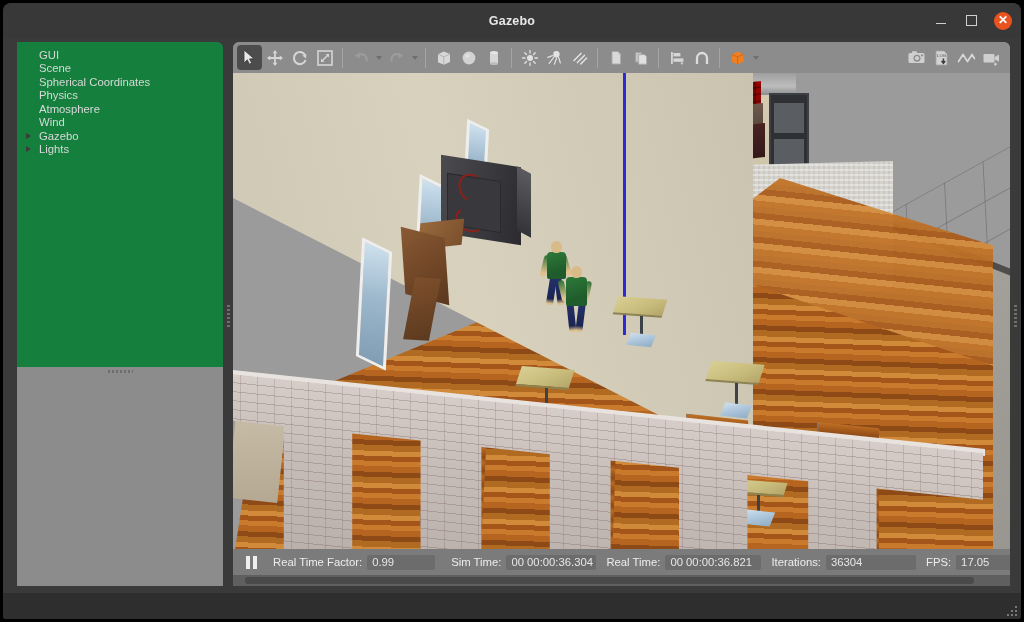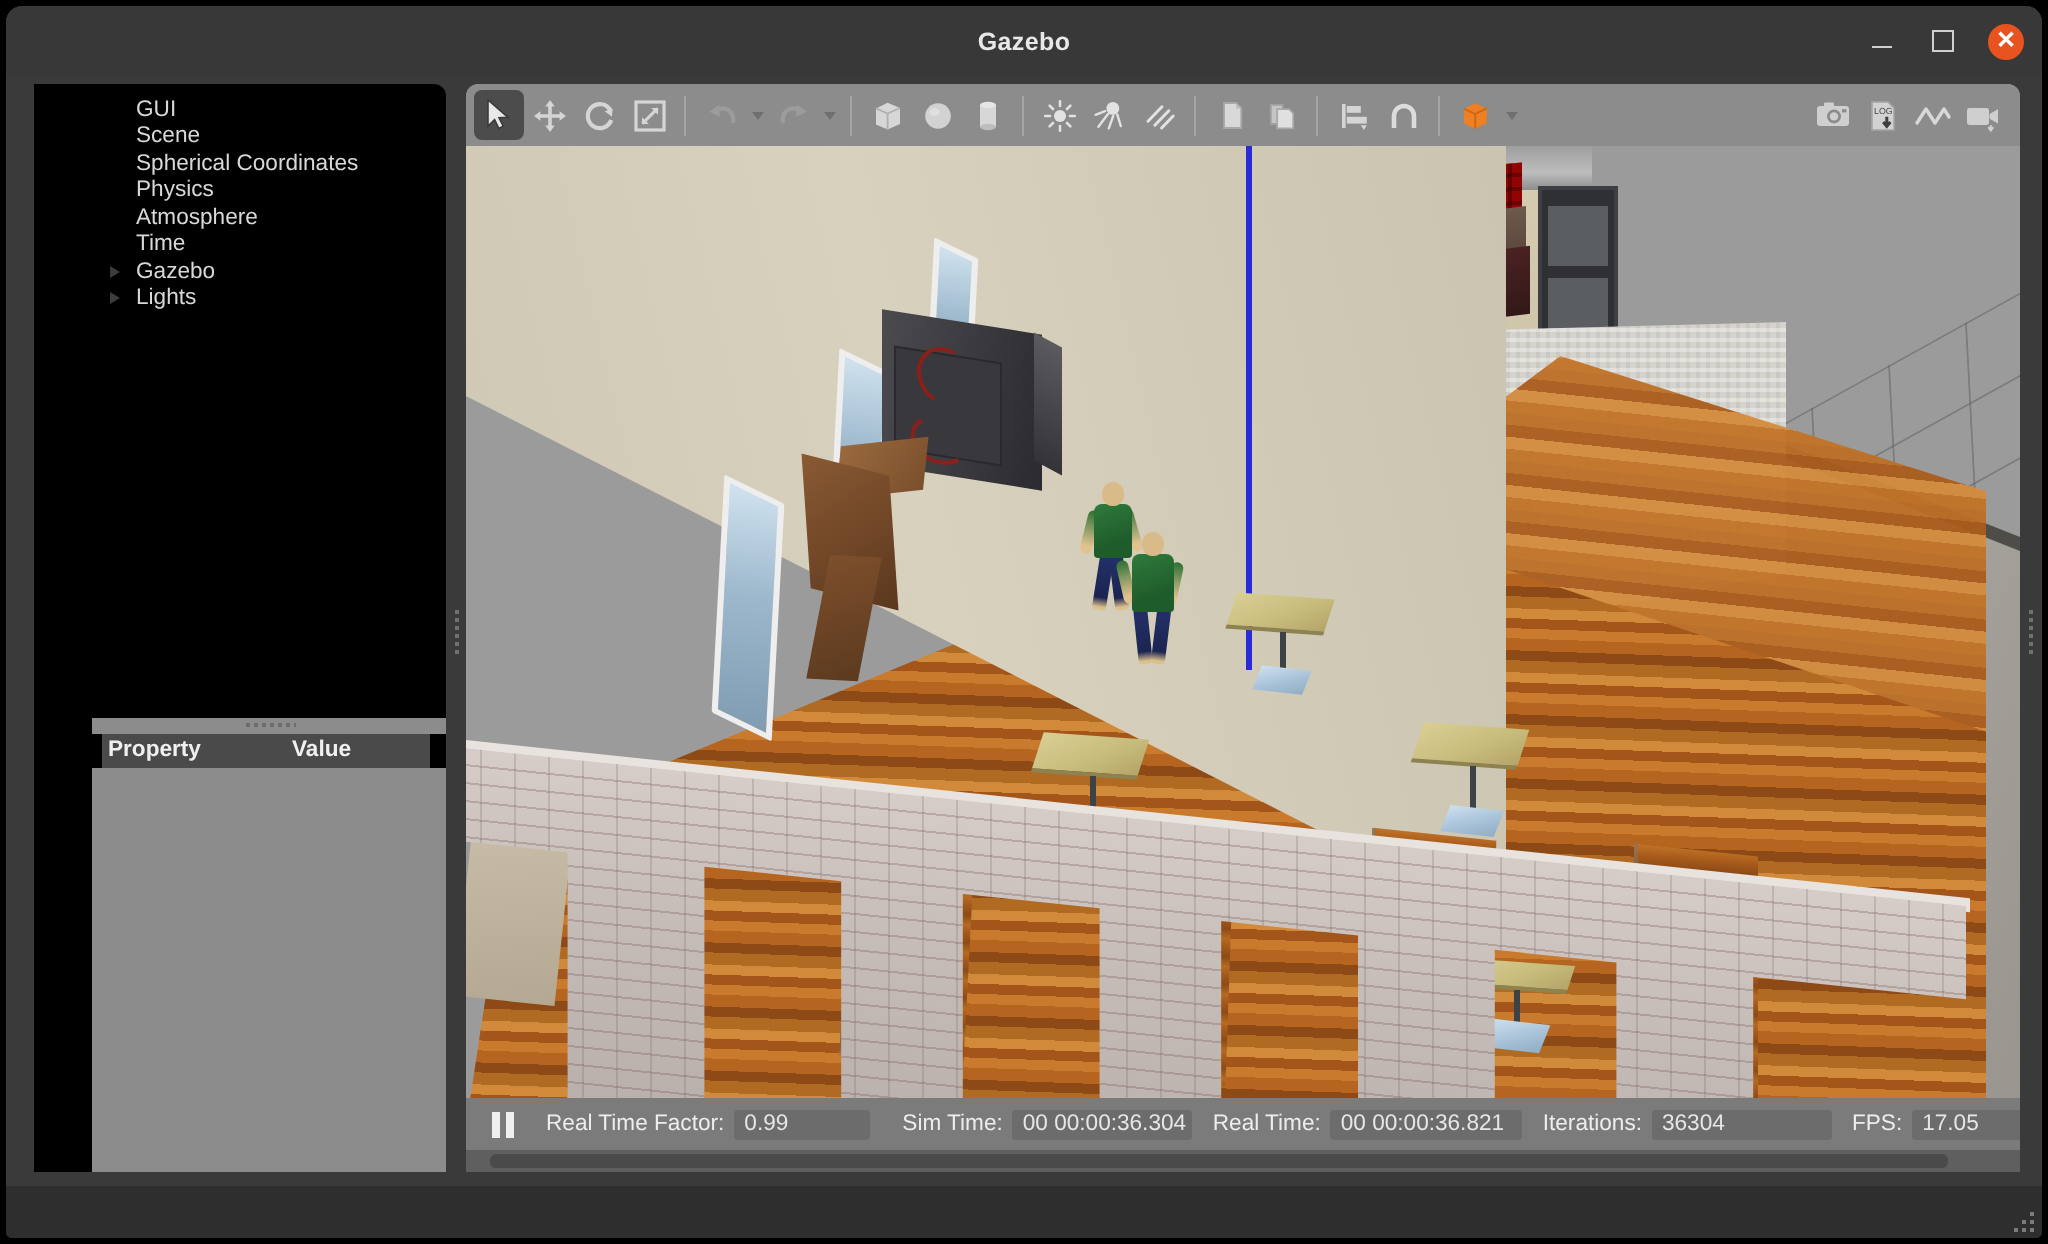--- a/index.html
+++ b/index.html
@@ -91,25 +91,25 @@
     background: #7e7e7e; color: #efefef;
     font-size: 11.5px;
     display: flex; align-items: center; justify-content: center;
     border-radius: 4px 4px 0 0;
     padding: 0 10px; cursor: default;
   }
   .tab.active { background: #9a9a9a; color: #fff; height: 24px; }
 
   #treebox {
     flex: 1 1 auto;
-    background: #000000;
+    background: #15803d;
     border-radius: 0 6px 0 0;
     position: relative;
     overflow: hidden;
-    display: flex; flex-direction: column; padding-left: 29px;
+    display: flex; flex-direction: column;
   }
   #tree {
     padding: 6px 0 0 22px;
     flex: 1 1 auto;
   }
   .tree-item {
     height: 13.5px;
     display: flex; align-items: center;
     color: #d8d8d8; font-size: 11.3px;
     cursor: default; position: relative;
@@ -614,40 +614,36 @@
           <div class="tree-item">
               <span>Spherical Coordinates</span>
             </div>
           <div class="tree-item">
               <span>Physics</span>
             </div>
           <div class="tree-item">
               <span>Atmosphere</span>
             </div>
           <div class="tree-item">
-              <span>Time</span>
+              <span>Wind</span>
             </div>
           <div class="tree-item">
               <span class="arrow"></span>
               <span>Gazebo</span>
             </div>
           <div class="tree-item">
               <span class="arrow"></span>
               <span>Lights</span>
             </div>
         </div>
 
         <div id="hsplitter">
           <div class="dots"></div>
         </div>
 
-        <div id="propheader">
-          <span class="ph-prop">Property</span>
-          <span>Value</span>
-        </div>
         <div id="proparea"></div>
       </div>
     </div>
 
     <div id="vsplit-left">
       <div class="dots"></div>
     </div>
 
     <div id="rightcol">
 

